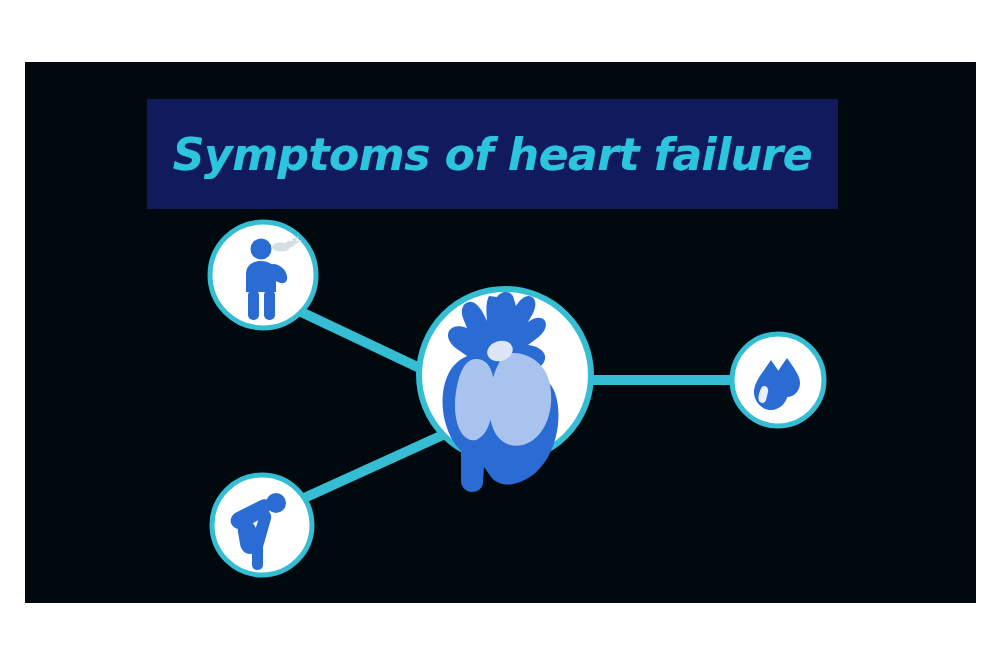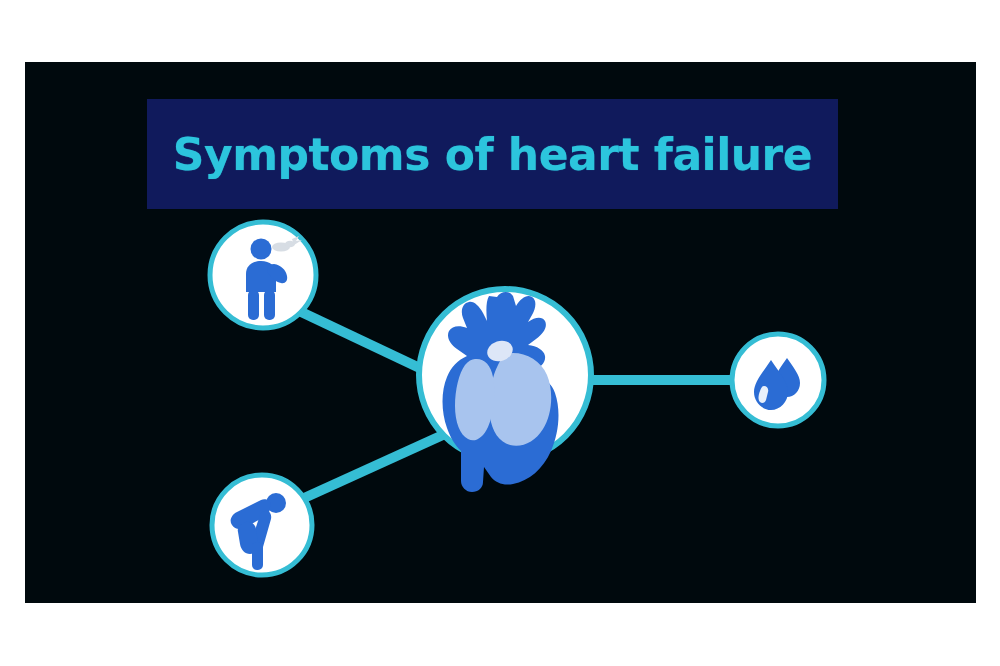--- a/index.html
+++ b/index.html
@@ -45,20 +45,21 @@
     justify-content: center;
   }
   #title-text {
     color: #2cc5dd;
     font-family: "DejaVu Sans", sans-serif;
     font-size: 44px;
     font-weight: bold;
     letter-spacing: -0.5px;
     white-space: nowrap;
     text-shadow: 0 0 1px rgba(44,197,221,0.55);
+    font-style: italic;
   }
 
   
   #diagram {
     position: absolute;
     left: 0;
     top: 0;
     width: 951px;
     height: 541px;
   }

